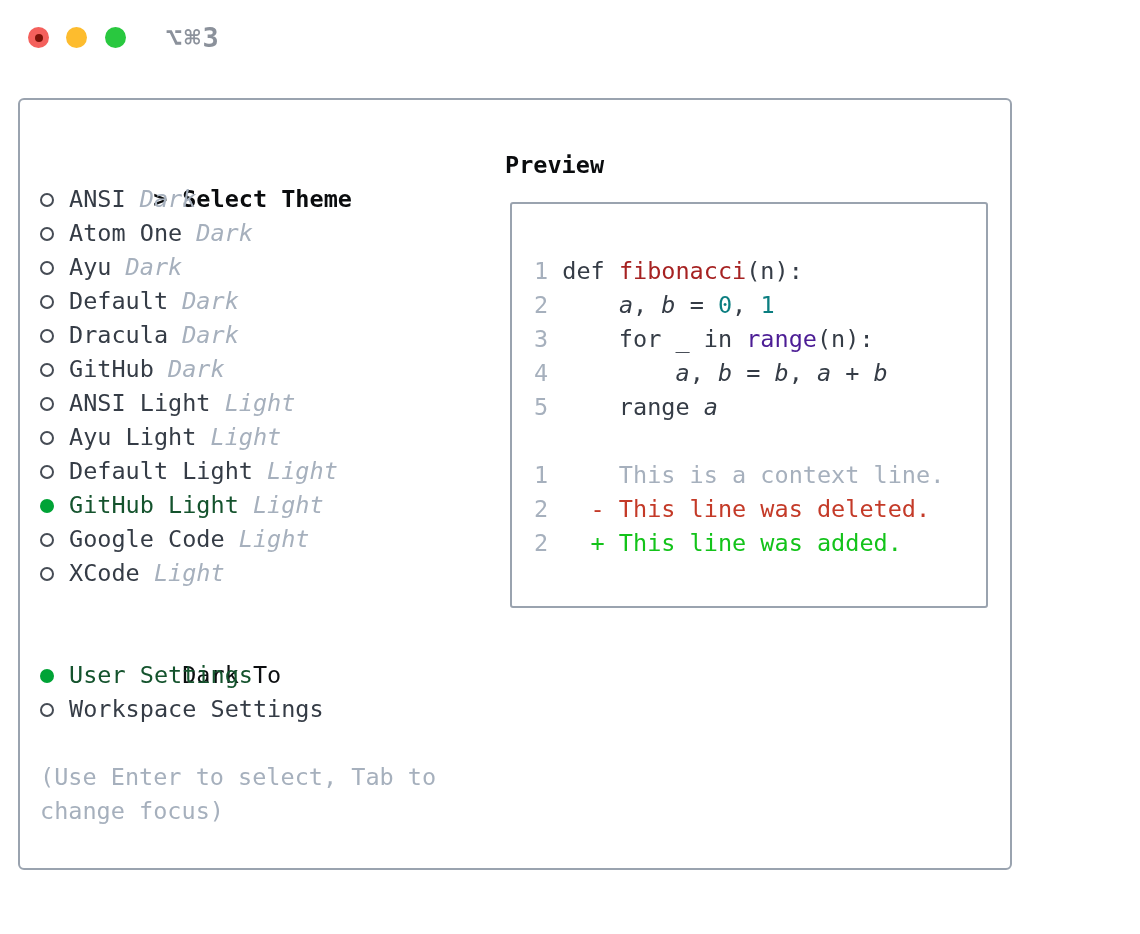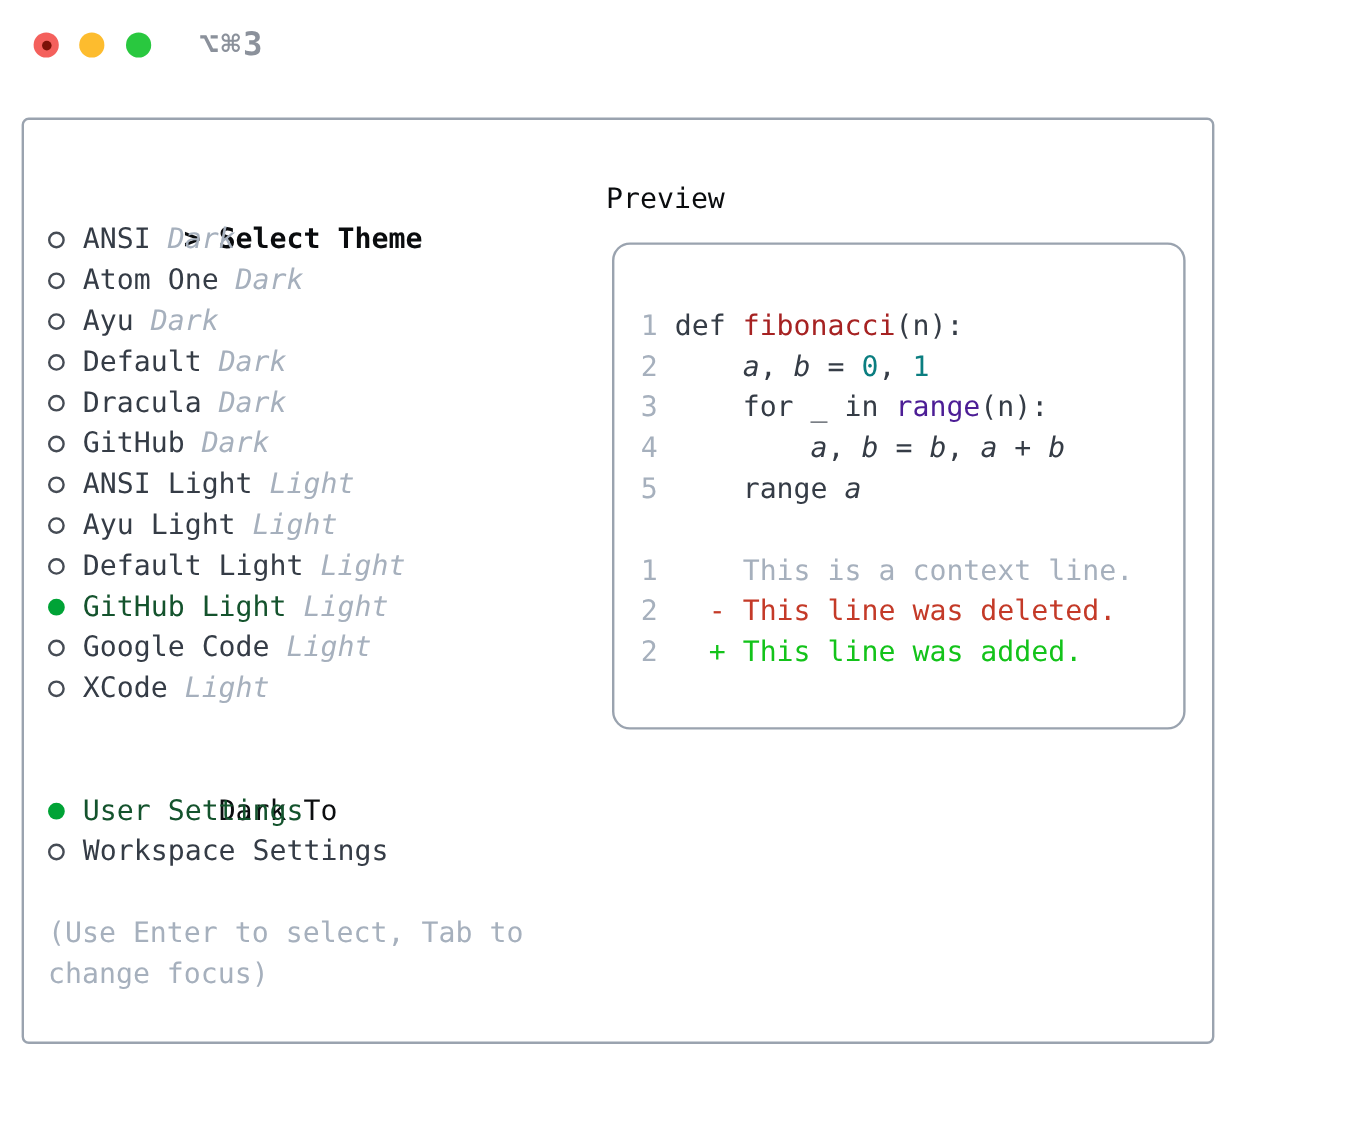--- a/index.html
+++ b/index.html
@@ -40,25 +40,25 @@
   }
   .bullet.sel{background:#00a336;border-color:#00a336;}
   .name{color:#353c46;}
   .theme-row,.apply-row{cursor:default;}
   .theme-row.selected .name,.apply-row.selected .name{color:#14532d;}
   .variant{color:#a6b0bd;margin-left:1ch;font-style:italic;}
   .help-line{color:#a6b0bd;height:34px;white-space:pre;}
   
   .preview-title{
     position:absolute;left:485px;top:48px;height:34px;line-height:34px;
-    font-size:23.5px;font-weight:normal;color:#0a0c0e;
+    font-size:23.5px;font-weight:bold;color:#0a0c0e;
   }
   .preview-box{
     position:absolute;left:490px;top:102px;width:478px;height:406px;
-    border:2px solid #9aa3af;border-radius:15px;box-sizing:border-box;
+    border:2px solid #9aa3af;border-radius:3px;box-sizing:border-box;
     background:#ffffff;overflow:hidden;
   }
   .code{position:absolute;left:22px;top:50px;font-size:23.5px;line-height:34px;}
   .code-line{height:34px;white-space:pre;}
   .ln{display:inline-block;width:2ch;color:#a6b0bd;}
   .t-fg{color:#353c46;}
   .t-fn{color:#a62222;}
   .t-var{color:#353c46;font-style:italic;}
   .t-num{color:#0b7e80;}
   .t-bi{color:#4c1d95;}

